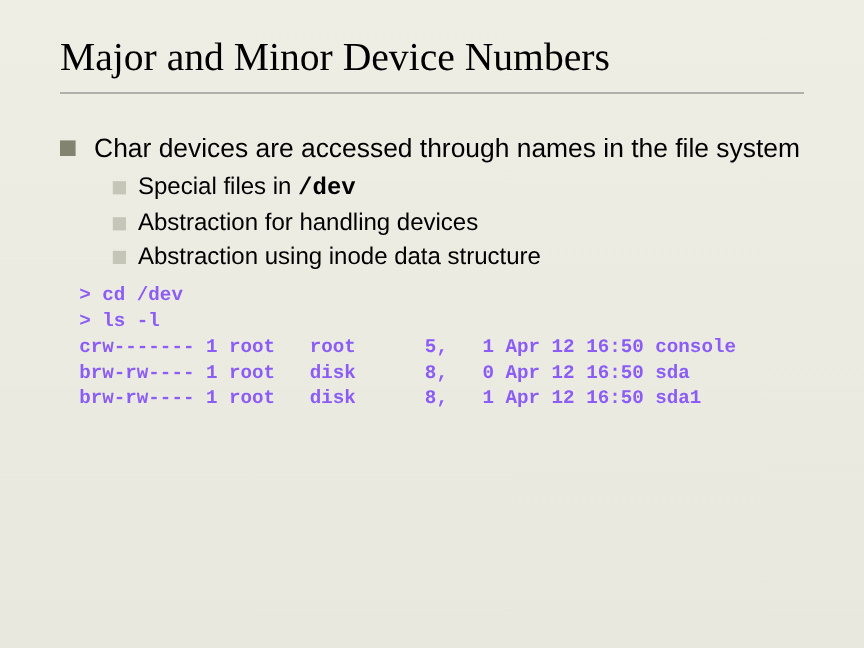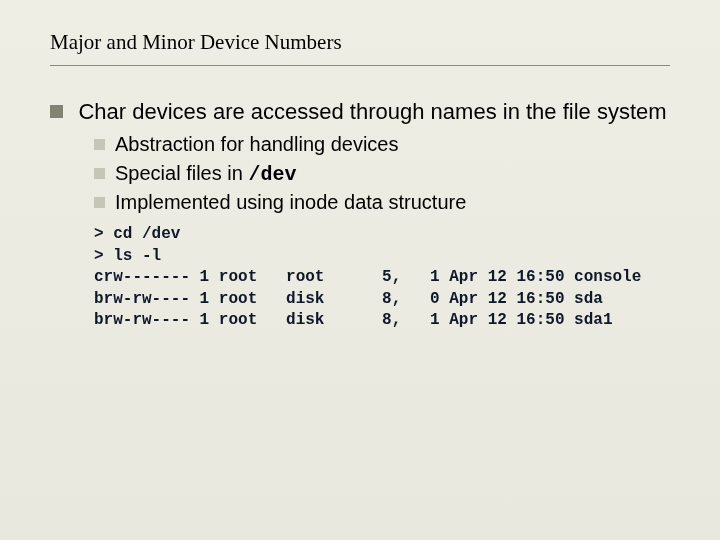--- a/index.html
+++ b/index.html
@@ -5,21 +5,21 @@
   * { margin: 0; padding: 0; box-sizing: border-box; }
   body {
     width: 720px;
     height: 540px;
     background: linear-gradient(to bottom, #eeeee4 0%, #e8e8de 100%);
     font-family: Georgia, 'Times New Roman', serif;
     padding: 30px 50px 40px 50px;
     overflow: hidden;
   }
   .title {
-    font-size: 21px;
+    font-size: 33px;
     color: #000;
     padding-bottom: 10px;
     border-bottom: 1.5px solid #888;
     margin-bottom: 32px;
     font-weight: normal;
     font-family: 'Times New Roman', Times, serif;
   }
   .content {
     font-family: Arial, Helvetica, sans-serif;
     color: #000;
@@ -63,50 +63,50 @@
     flex: 1;
   }
   .mono {
     font-family: 'Courier New', Courier, monospace;
     font-weight: bold;
   }
   .code-block {
     font-family: 'Courier New', Courier, monospace;
     font-size: 16px;
     font-weight: bold;
-    margin-left: 44px;
+    margin-left: 16px;
     margin-top: 8px;
     white-space: pre;
     line-height: 1.35;
-    color: #0f172a;
+    color: #8b5cf6;
   }
 </style>
 </head>
 <body>
 
 <h1 class="title">Major and Minor Device Numbers</h1>
 
 <div class="content">
   <div class="bullet-l1">
     <div class="sq"></div>
     <div class="text">Char devices are accessed through names in the file system</div>
   </div>
 
   <div class="sub-list">
     <div class="bullet-l2">
       <div class="sq"></div>
+      <div class="text"><span>Special files in </span><span class="mono">/dev</span></div>
+    </div>
+    <div class="bullet-l2">
+      <div class="sq"></div>
       <div class="text">Abstraction for handling devices</div>
     </div>
     <div class="bullet-l2">
       <div class="sq"></div>
-      <div class="text"><span>Special files in </span><span class="mono">/dev</span></div>
-    </div>
-    <div class="bullet-l2">
-      <div class="sq"></div>
-      <div class="text">Implemented using inode data structure</div>
+      <div class="text">Abstraction using inode data structure</div>
     </div>
   </div>
 
   <div class="code-block">&gt; cd /dev
 &gt; ls -l
 crw------- 1 root   root      5,   1 Apr 12 16:50 console
 brw-rw---- 1 root   disk      8,   0 Apr 12 16:50 sda
 brw-rw---- 1 root   disk      8,   1 Apr 12 16:50 sda1</div>
 </div>
 

